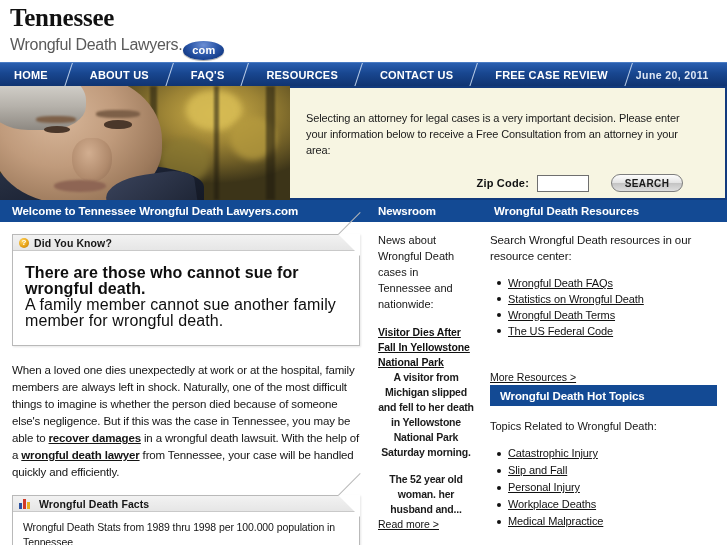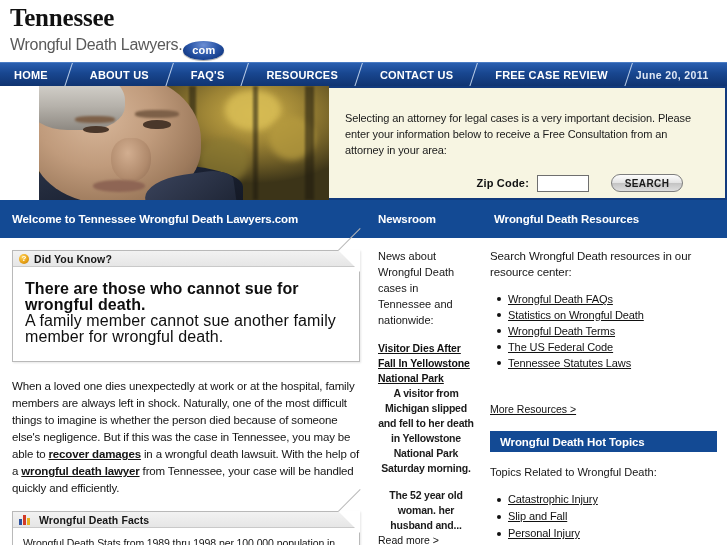--- a/index.html
+++ b/index.html
@@ -86,21 +86,21 @@
     margin-left: auto;
     color: #dfe8f6;
     font-size: 10.5px;
     font-weight: bold;
     padding-right: 28px;
     letter-spacing: 0.4px;
     white-space: nowrap;
   }
 
   
-  .hero { position: relative; height: 114px; display: flex; margin-left: 39px; }
+  .hero { position: relative; height: 114px; display: flex; }
   .hero-photo {
     width: 290px; height: 114px;
     position: relative;
     overflow: hidden;
     background: #2c2a20;
   }
   .hp-sky {
     position:absolute; inset:0;
     background:
       radial-gradient(ellipse 120px 70px at 74% 24%, #cfb14a 0%, #9d8435 42%, #6d5c26 72%, #3c3418 100%),
@@ -214,21 +214,21 @@
     font-size: 10px;
     font-weight: bold;
     letter-spacing: 0.4px;
     cursor: pointer;
     font-family: "Liberation Sans", sans-serif;
     line-height: 16px;
   }
 
   
   .secbar {
-    height: 38px;
+    height: 22px;
     background: #134a94;
     display: flex;
     align-items: center;
     color: #fff;
     font-size: 11.5px;
     font-weight: bold;
     letter-spacing: -0.1px;
   }
   .secbar .sb1 { width: 378px; padding-left: 12px; }
   .secbar .sb2 { width: 116px; }
@@ -401,21 +401,20 @@
   }
   .more-res {
     margin-top: 32px;
     font-size: 10.5px;
     color: #111;
     text-decoration: underline;
     cursor: pointer;
     display: inline-block;
   }
   .hot-head {
-    margin-top: 14px;
     height: 21px;
     background: #134a94;
     color: #fff;
     font-size: 11.5px;
     font-weight: bold;
     display: flex;
     align-items: center;
     padding-left: 10px;
     letter-spacing: -0.1px;
   }
@@ -555,21 +554,20 @@
 
     </div>
 
     <div class="col-res">
       <div class="res-lead">Search Wrongful Death resources in our resource center:</div>
       <ul class="res-list">
         <li><span>Wrongful Death FAQs</span></li>
         <li><span>Statistics on Wrongful Death</span></li>
         <li><span>Wrongful Death Terms</span></li>
         <li><span>The US Federal Code</span></li>
-        <li><span>Tennessee Statutes Laws</span></li>
       </ul>
       <span class="more-res">More Resources &gt;</span>
 
       <div class="hot-head">Wrongful Death Hot Topics</div>
       <div class="hot-lead">Topics Related to Wrongful Death:</div>
       <ul class="hot-list">
         <li><span>Catastrophic Injury</span></li>
         <li><span>Slip and Fall</span></li>
         <li><span>Personal Injury</span></li>
         <li><span>Workplace Deaths</span></li>

